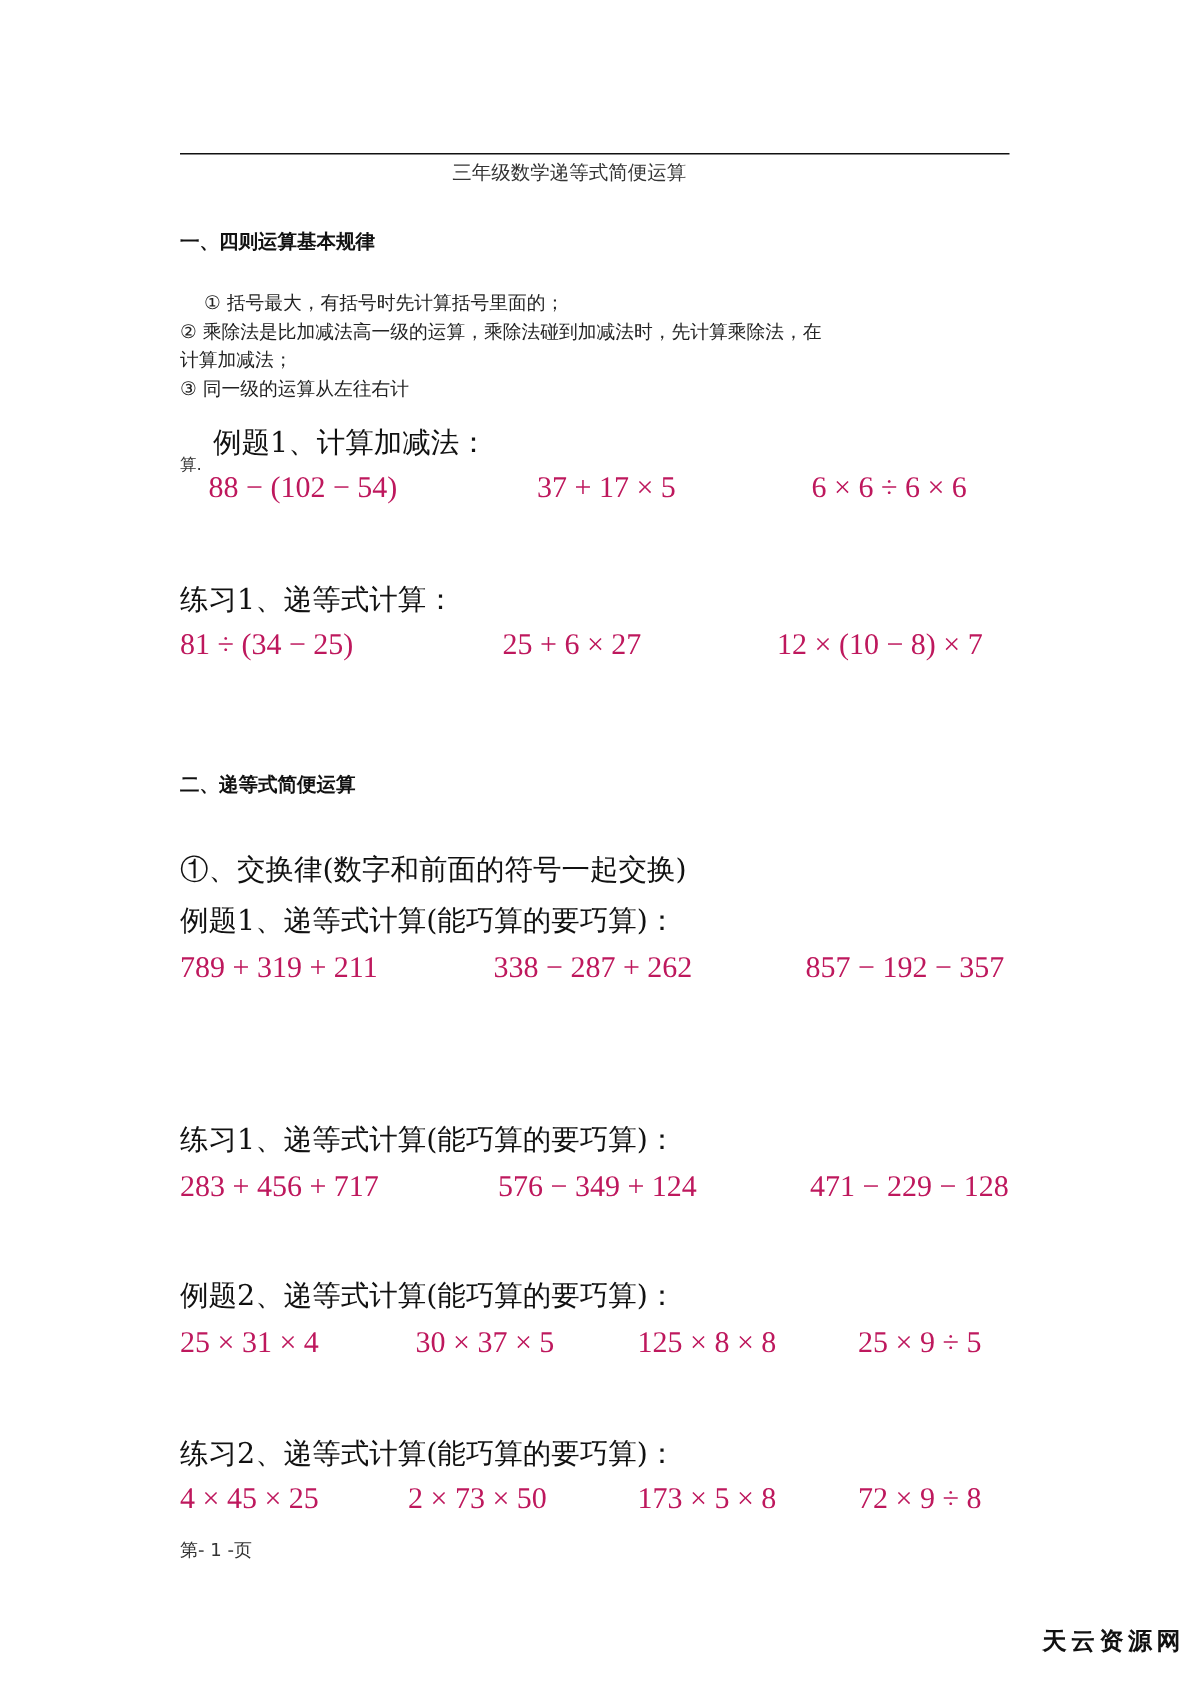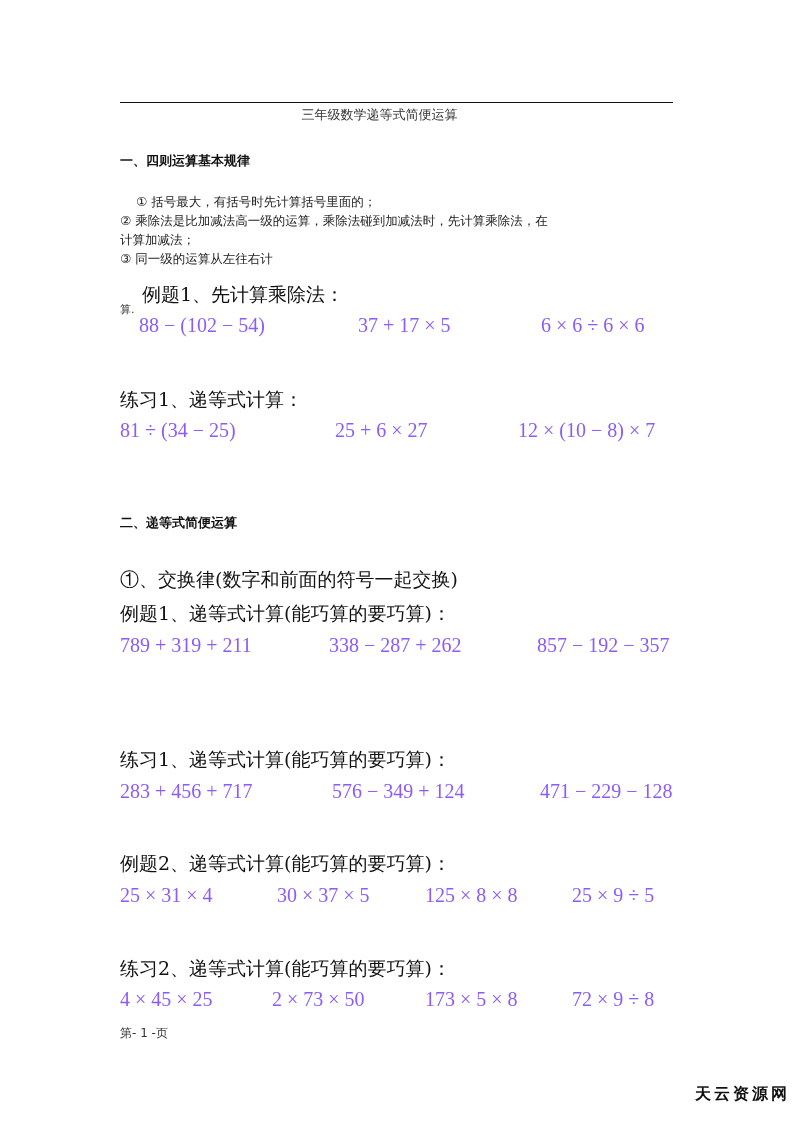--- a/index.html
+++ b/index.html
@@ -3,39 +3,39 @@
   <meta charset="utf-8">
   <style>
     html, body { margin: 0; padding: 0; background: #ffffff; }
     body { width: 793px; height: 1122px; position: relative; overflow: hidden; color: #111; }
     .abs { position: absolute; white-space: nowrap; }
     .rule { position: absolute; left: 120px; top: 102px; width: 553px; height: 1px; background: #111; }
     .title { left: 0; width: 759px; top: 106px; text-align: center; font-family: "DejaVu Sans", sans-serif; font-size: 13px; color: #333; }
     .h-bold { font-family: "DejaVu Sans", sans-serif; font-size: 13px; font-weight: bold; color: #111; }
     .rule-text { font-family: "DejaVu Sans", sans-serif; font-size: 12.5px; color: #222; line-height: 19px; }
     .big-cn { font-family: "DejaVu Serif", serif; font-size: 19px; color: #111; }
-    .math { font-family: "Liberation Serif", serif; font-size: 20px; color: #8b5cf6; }
+    .math { font-family: "Liberation Serif", serif; font-size: 20px; color: #be185d; }
     .small-cn { font-family: "DejaVu Sans", sans-serif; font-size: 11px; color: #333; }
     .footer { font-family: "DejaVu Sans", sans-serif; font-size: 12px; color: #333; }
     .watermark { font-family: "DejaVu Sans", sans-serif; font-size: 16px; font-weight: bold; letter-spacing: 3px; color: #111; }
   </style>
 </head>
 <body>
 
 <div class="rule"></div>
 <div class="abs title">三年级数学递等式简便运算</div>
 
 <div class="abs h-bold" style="left:120px; top:152px;">一、四则运算基本规律</div>
 
 <div class="abs rule-text" style="left:120px; top:192px;margin-left:16px;">① 括号最大，有括号时先计算括号里面的；</div>
 <div class="abs rule-text" style="left:120px; top:211px;">② 乘除法是比加减法高一级的运算，乘除法碰到加减法时，先计算乘除法，在</div>
 <div class="abs rule-text" style="left:120px; top:230px;">计算加减法；</div>
 <div class="abs rule-text" style="left:120px; top:249px;">③ 同一级的运算从左往右计</div>
 
-<div class="abs big-cn" style="left:142px; top:282px;">例题1、先计算乘除法：</div>
+<div class="abs big-cn" style="left:142px; top:282px;">例题1、计算加减法：</div>
 <div class="abs small-cn" style="left:120px; top:302px;">算.</div>
 <div class="abs math" style="left:139px; top:314px;">88 − (102 − 54)</div>
 <div class="abs math" style="left:358px; top:314px;">37 + 17 × 5</div>
 <div class="abs math" style="left:541px; top:314px;">6 × 6 ÷ 6 × 6</div>
 
 <div class="abs big-cn" style="left:120px; top:387px;">练习1、递等式计算：</div>
 <div class="abs math" style="left:120px; top:419px;">81 ÷ (34 − 25)</div>
 <div class="abs math" style="left:335px; top:419px;">25 + 6 × 27</div>
 <div class="abs math" style="left:518px; top:419px;">12 × (10 − 8) × 7</div>
 

